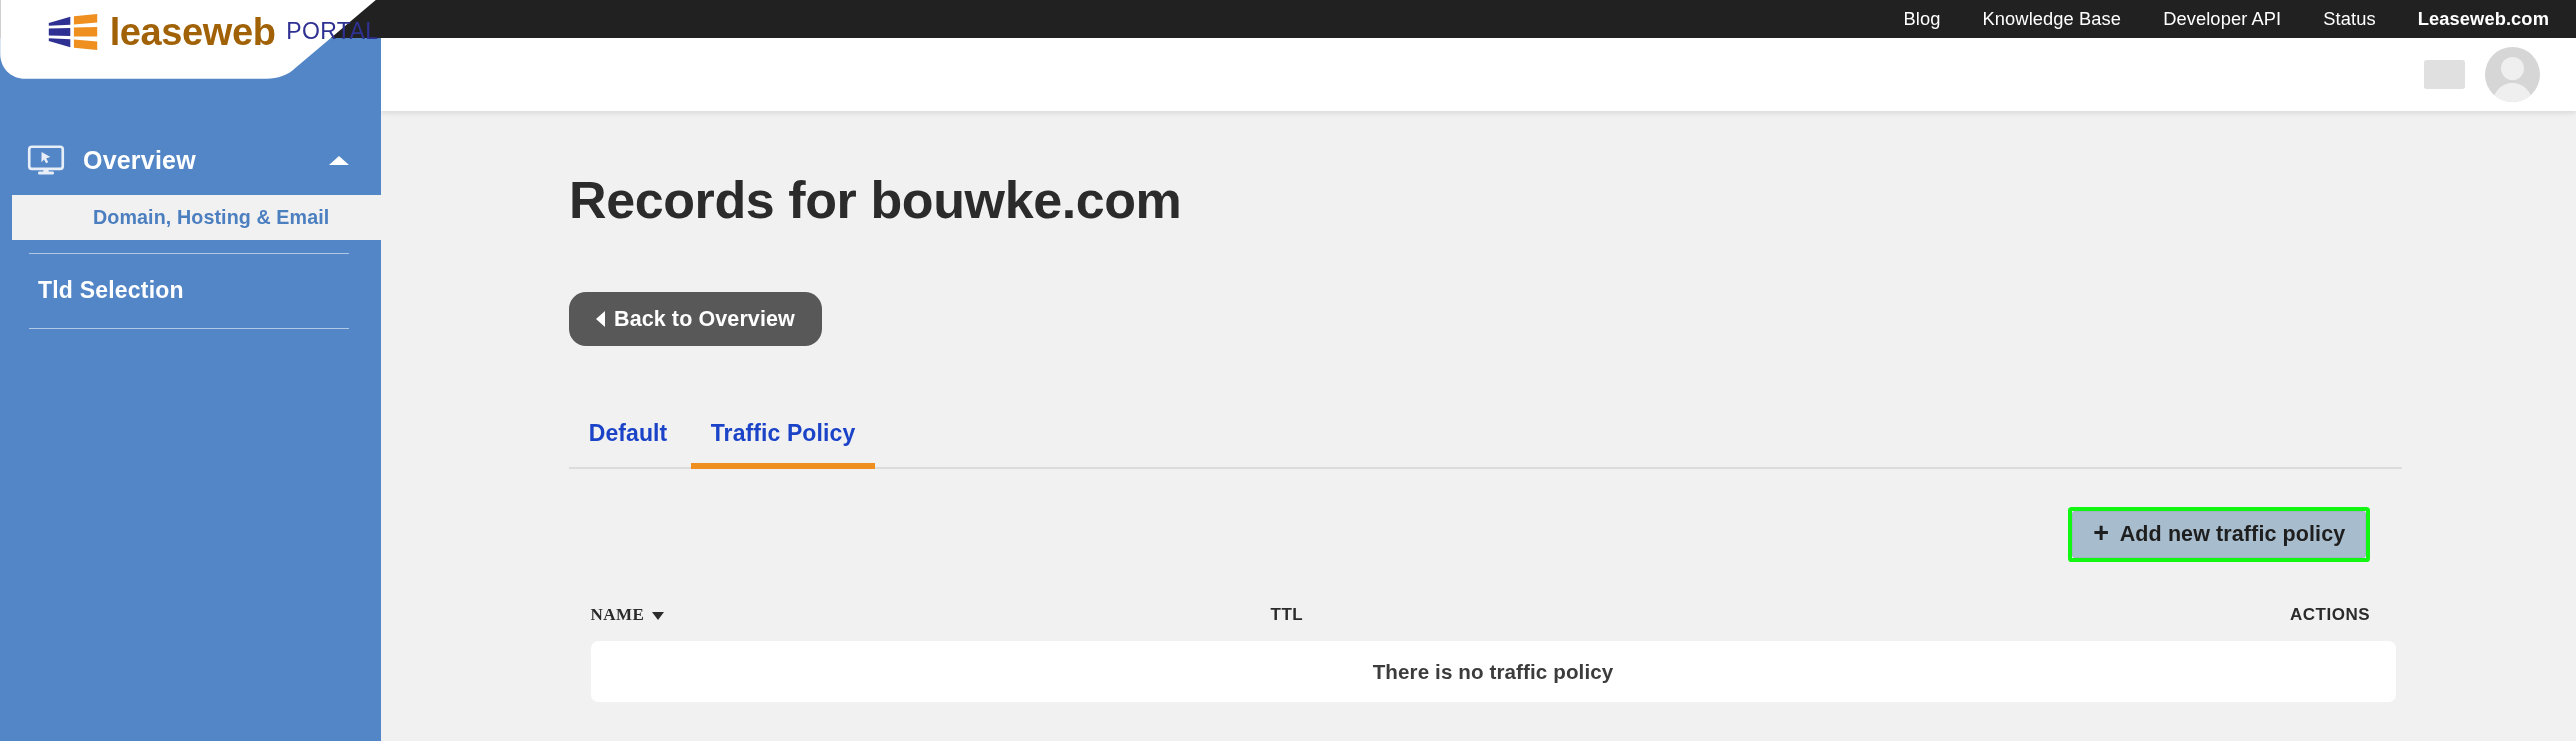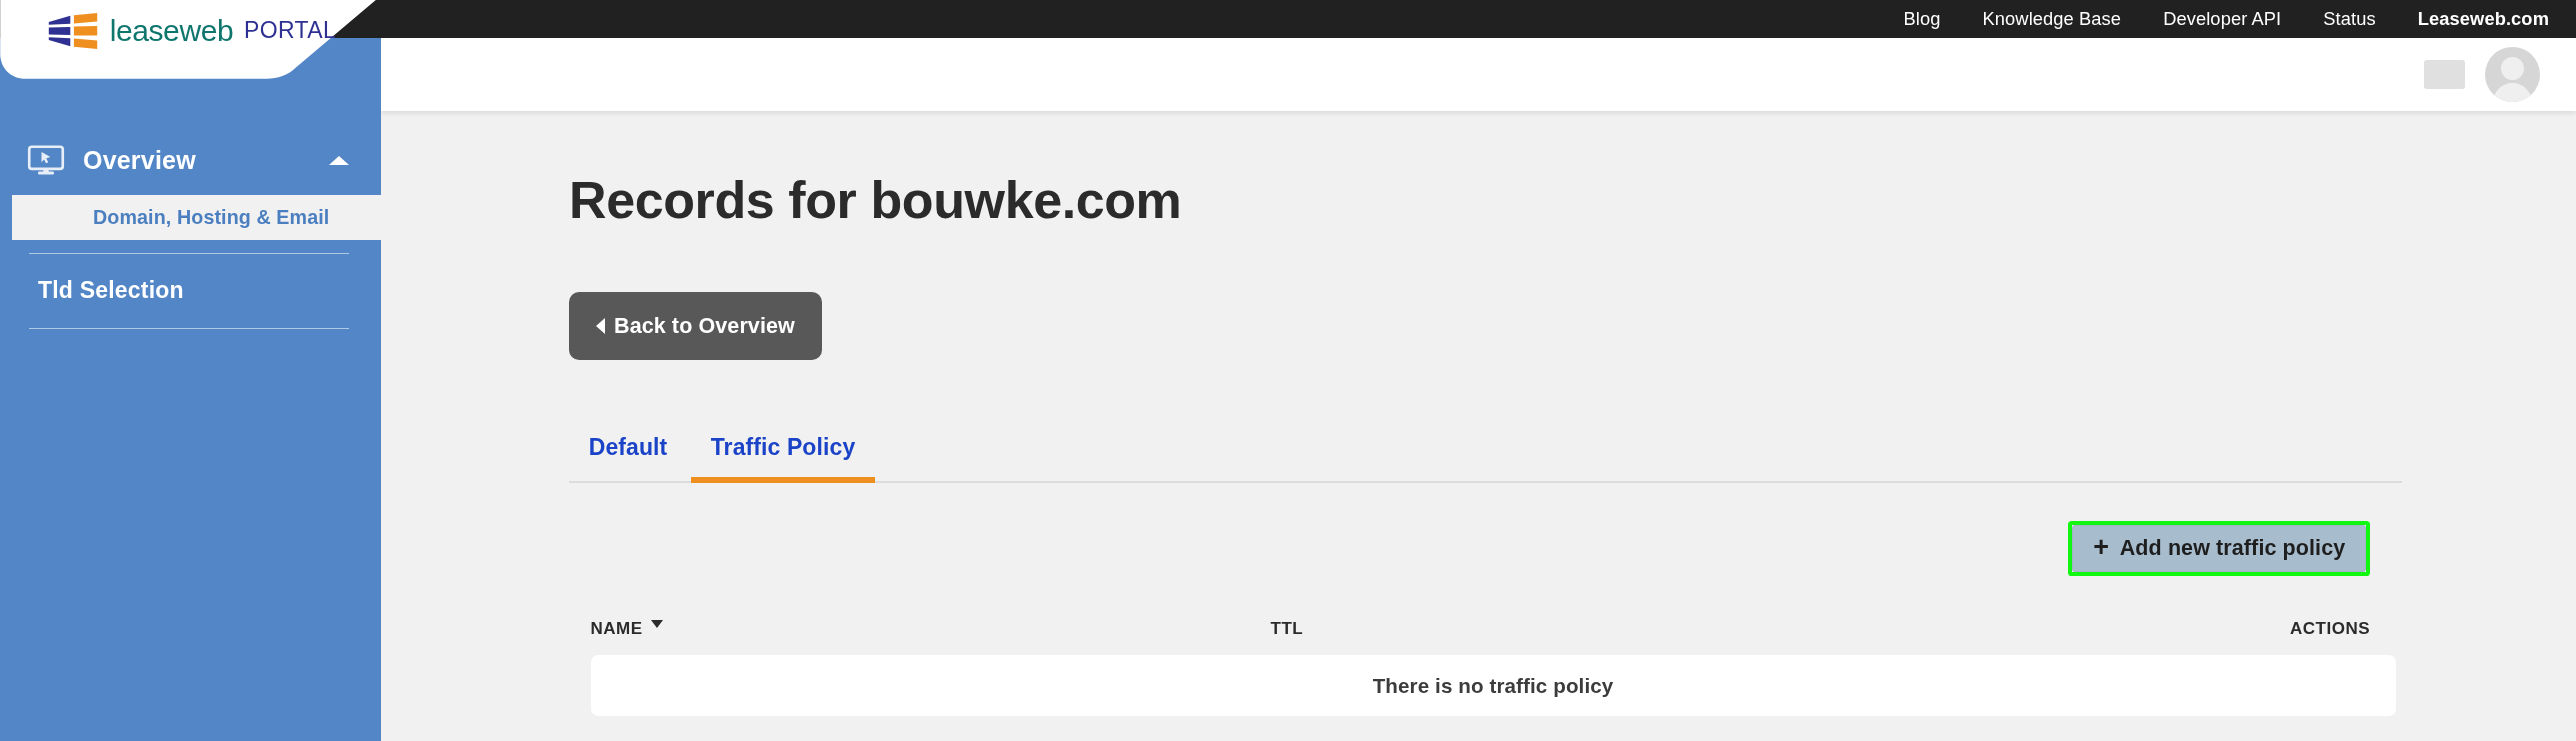--- a/index.html
+++ b/index.html
@@ -137,23 +137,23 @@
   .logo-plate svg { display: block; }
   .logo-inner {
     position: absolute;
     top: 12.5px; left: 47px;
     display: flex;
     align-items: center;
     gap: 10.7px;
   }
   .logo-mark { width: 52px; height: 36px; }
   .logo-word {
-    font-size: 30px;
-    font-weight: normal;
-    color: #0f766e;
+    font-size: 38px;
+    font-weight: bold;
+    color: #a16207;
     letter-spacing: -0.4px;
     line-height: 1;
   }
   .logo-portal {
     font-size: 23px;
     color: #2e3192;
     letter-spacing: 0.4px;
     line-height: 1;
     font-weight: normal;
   }
@@ -229,26 +229,26 @@
     font-weight: bold;
     color: #2b2b2b;
     letter-spacing: -0.4px;
     line-height: 1.1;
   }
   .back-button {
     margin-top: 63px;
     display: inline-flex;
     align-items: center;
     gap: 9px;
-    height: 68px;
+    height: 54px;
     padding: 0 27px;
     background: #585858;
     color: #ffffff;
     border: none;
-    border-radius: 10px;
+    border-radius: 17px;
     font-family: "Liberation Sans", sans-serif;
     font-size: 21.5px;
     font-weight: bold;
     cursor: pointer;
     letter-spacing: 0.1px;
   }
   .back-button .chev-left {
     display: inline-block;
     width: 0; height: 0;
     border-top: 8px solid transparent;
@@ -339,21 +339,21 @@
     height: 52px;
     padding: 0 32px 0 21.5px;
     box-sizing: border-box;
   }
   .th {
     font-size: 17px;
     font-weight: bold;
     color: #2b2b2b;
     letter-spacing: 0.5px;
   }
-  .th-name { width: 680px; display: flex; gap: 8px; }
+  .th-name { width: 680px; display: flex; align-items: center; gap: 8px; font-family: Liberation Serif, serif; }
   .th-ttl  { width: 662px; }
   .th-actions { flex: 1; text-align: right; }
   .sort-caret {
     width: 0; height: 0;
     border-left: 6.3px solid transparent;
     border-right: 6.3px solid transparent;
     border-top: 8px solid #2b2b2b;
     display: inline-block;
     position: relative;
     top: 0.9px;

